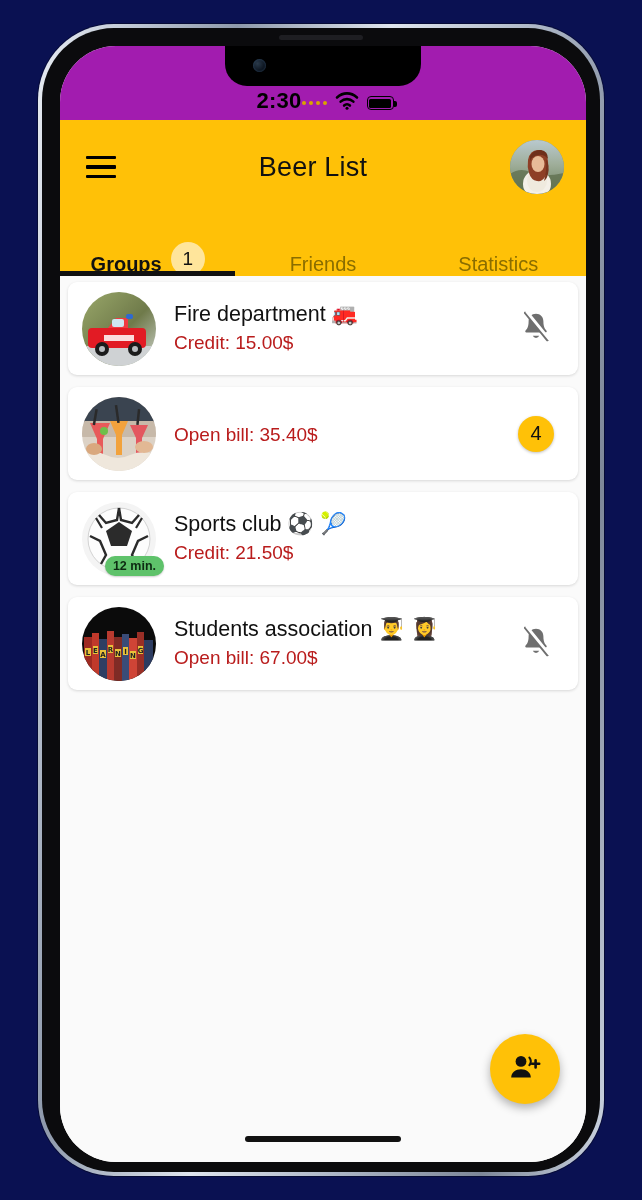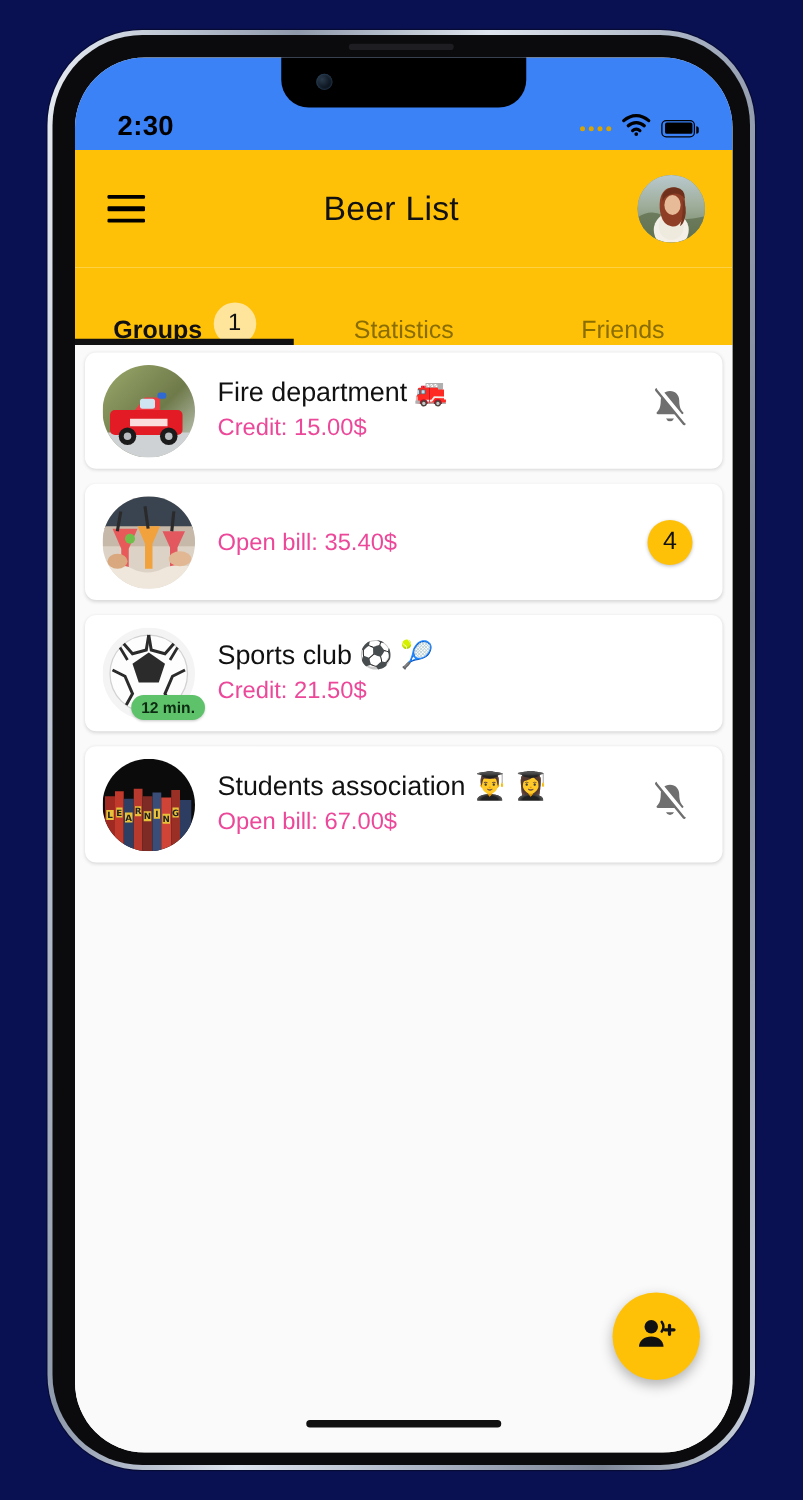--- a/index.html
+++ b/index.html
@@ -46,23 +46,23 @@
   }
   .btn-silent { left: 33px; top: 232px; width: 5px; height: 34px; }
   .btn-volup  { left: 33px; top: 300px; width: 5px; height: 66px; }
   .btn-voldn  { left: 33px; top: 382px; width: 5px; height: 66px; }
   .btn-power  { right: 33px; top: 330px; width: 5px; height: 112px; }
 
   
   .statusbar {
     position: absolute; left: 0; top: 0;
     width: 100%; height: 74px;
-    background: #3b82f6;
+    background: #a21caf;
     display: flex; align-items: flex-end;
-    justify-content: space-between;
+    justify-content: center;
     padding: 0 30px 6px 34px;
     z-index: 3;
   }
   .sb-time {
     font-size: 22px; font-weight: bold; color: #000;
     letter-spacing: .3px;
   }
   .sb-right { display: flex; align-items: center; gap: 8px; }
   .sig-dots { display: flex; gap: 3px; align-items: center; }
   .sig-dots i { width: 4px; height: 4px; border-radius: 50%; background: #d9a400; display:block; }
@@ -178,21 +178,21 @@
     padding: 3px 8px; border-radius: 10px;
     white-space: nowrap;
     box-shadow: 0 1px 2px rgba(0,0,0,.2);
   }
   .card-text { flex: 1; padding-left: 18px; min-width: 0; }
   .card-title {
     font-size: 21.5px; color: #111; line-height: 1.25;
     white-space: nowrap; overflow: hidden;
   }
   .card-sub {
-    font-size: 19px; color: #ec4899; line-height: 1.35; margin-top: 2px;
+    font-size: 19px; color: #b91c1c; line-height: 1.35; margin-top: 2px;
     white-space: nowrap; overflow: hidden;
   }
   .card-right { flex: 0 0 auto; display:flex; align-items:center; justify-content:center; width: 44px; }
   .count-badge {
     width: 36px; height: 36px; border-radius: 50%;
     background: #FFC107; color:#111;
     display:flex; align-items:center; justify-content:center;
     font-size: 20px;
     box-shadow: 0 1px 3px rgba(0,0,0,.25);
   }
@@ -284,24 +284,24 @@
             </svg>
           </div>
         </div>
 
         <div class="tabs">
           <div class="tab active">
             <span>Groups</span>
             <span class="tab-badge">1</span>
           </div>
           <div class="tab">
+            <span>Friends</span>
+          </div>
+          <div class="tab">
             <span>Statistics</span>
-          </div>
-          <div class="tab">
-            <span>Friends</span>
           </div>
         </div>
 
         <div class="list">
 
           <div class="card">
             <div class="av">
               <span class="av-clip">
                 <svg viewBox="0 0 74 74" preserveAspectRatio="xMidYMid slice">
                   <defs>

